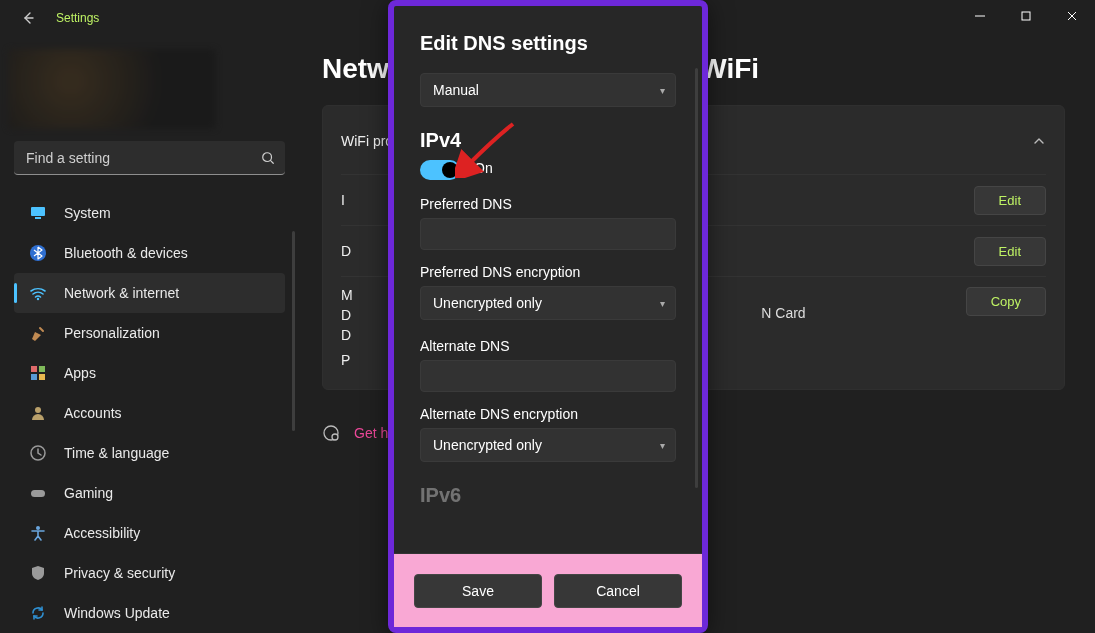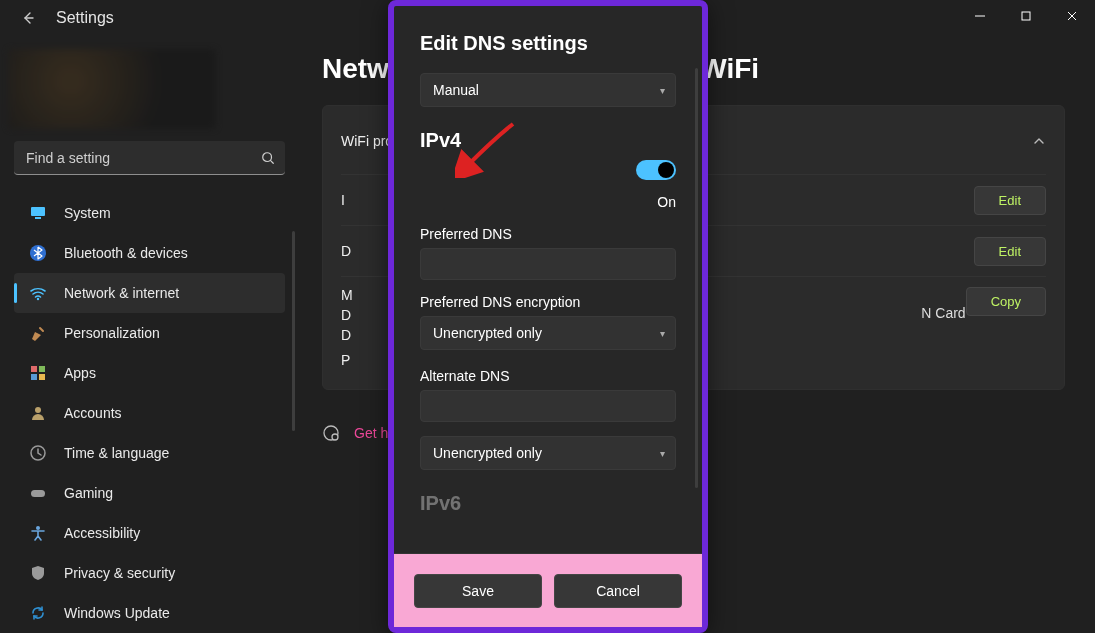--- a/index.html
+++ b/index.html
@@ -1,20 +1,20 @@
 <!DOCTYPE html>
 <html><head>
   <meta charset="utf-8">
   <style>
     * { margin: 0; padding: 0; box-sizing: border-box; font-family: 'Segoe UI', sans-serif; }
     body { width: 1095px; height: 633px; overflow: hidden; background: #202020; color: #fff; }
     .app { width: 100%; height: 100%; display: flex; flex-direction: column; position: relative; }
     .titlebar { height: 38px; display: flex; align-items: center; padding-left: 18px; }
     .titlebar .back { width: 20px; height: 20px; display: flex; align-items: center; justify-content: center; color: #ccc; margin-right: 18px; cursor: pointer; }
-    .titlebar .title { font-size: 16px; color: #e5e5e5; }
+    .titlebar .title { font-size: 12px; color: #bef264; }
     .window-controls { position: absolute; top: 0; right: 0; display: flex; }
     .win-btn { width: 46px; height: 32px; display: flex; align-items: center; justify-content: center; color: #fff; cursor: pointer; }
     .content { flex: 1; display: flex; }
     .sidebar { width: 300px; padding: 10px 8px 0 8px; display: flex; flex-direction: column; border-right: 1px solid rgba(255,255,255,0.0); position: relative; }
     .profile { height: 80px; width: 208px; margin: 4px 0 12px 0; background: radial-gradient(circle at 30% 40%, #3a2e1e 5%, #191919 60%); border-radius: 4px; filter: blur(3px); opacity: .8; }
     .search-wrap { position: relative; margin: 0 6px 18px 6px; }
     .search { width: 100%; height: 34px; background: #2d2d2d; border: none; border-bottom: 1px solid #8e8e8e; border-radius: 4px; color: #fff; padding: 0 36px 0 12px; font-size: 14px; outline: none; }
     .search::placeholder { color: #cfcfcf; }
     .search-icon { position: absolute; right: 10px; top: 50%; transform: translateY(-50%); color: #cfcfcf; pointer-events: none; }
     .nav { flex: 1; overflow-y: auto; }
@@ -37,21 +37,21 @@
     .help { display: flex; align-items: center; gap: 14px; margin-top: 34px; font-size: 14px; }
     .help-link { color: #ec4899; cursor: pointer; }
     .help-icon { color: #bbb; }
     
     .dialog { position: absolute; top: 0; left: 388px; width: 320px; height: 100%; background: #272727; border: 6px solid #6d28d9; border-radius: 8px; box-shadow: 0 4px 24px rgba(0,0,0,.5); display: flex; flex-direction: column; z-index: 20; }
     .dialog-body { flex: 1; overflow: hidden; padding: 26px 26px 0 26px; position: relative; }
     .dialog-title { font-size: 20px; font-weight: 600; margin-bottom: 18px; }
     .sel { width: 100%; height: 34px; background: #323232; border: 1px solid #3a3a3a; border-radius: 4px; color: #fff; padding: 0 36px 0 12px; font-size: 14px; position: relative; display:flex; align-items:center; cursor:pointer; }
     .sel .chev { position: absolute; right: 10px; top: 50%; transform: translateY(-50%); color: #aaa; font-size: 10px; }
     .section-head { font-size: 20px; font-weight: 600; margin: 22px 0 8px 0; }
-    .toggle-row { display: flex; align-items: flex-end; gap: 14px; margin-bottom: 16px; flex-direction: column; }
+    .toggle-row { display: flex; align-items: flex-start; gap: 14px; margin-bottom: 16px; }
     .toggle { width: 40px; height: 20px; border-radius: 10px; background: #4cc2ff; position: relative; cursor: pointer; }
     .toggle-knob { position: absolute; right: 2px; top: 2px; width: 16px; height: 16px; border-radius: 50%; background: #000; }
     .toggle-label { font-size: 14px; }
     .fld-label { font-size: 14px; margin-bottom: 6px; }
     .txt { width: 100%; height: 32px; background: #323232; border: 1px solid #3a3a3a; border-radius: 4px; color: #fff; padding: 0 10px; font-size: 14px; outline: none; margin-bottom: 14px; }
     .dialog-scroll { position: absolute; top: 62px; right: 4px; width: 3px; height: 420px; background: #3e3e3e; border-radius: 2px; }
     .dialog-footer { height: 74px; border-top: 1px solid #333; background: #f9a8d4; display: flex; align-items: center; justify-content: center; gap: 12px; padding: 0 20px; }
     .dlg-btn { flex: 1; height: 34px; background: #373737; border: 1px solid #454545; color: #fff; border-radius: 4px; font-size: 14px; cursor: pointer; }
     .fade-bottom { position: absolute; bottom: 74px; left: 0; right: 0; height: 30px; background: linear-gradient(180deg, rgba(39,39,39,0), #272727); pointer-events:none; }
     .cut { white-space: nowrap; overflow: hidden; }
@@ -234,21 +234,21 @@
           <span class="card-label cut" style="max-width:12px">D</span>
           <button class="btn-grey">Edit</button>
         </div>
         <div class="card-sep"></div>
         <div class="card-row" style="align-items:flex-start; padding-top:8px;">
           <div>
             <div class="prop-line cut" style="max-width:14px">M</div>
             <div class="prop-line cut" style="max-width:14px; margin-top:4px;">D</div>
             <div class="prop-line cut" style="max-width:14px; margin-top:4px;">D</div>
           </div>
-          <div style="display:flex; align-items:flex-start; ">
+          <div style="display:flex; align-items:flex-start; gap:160px;">
             <span class="card-label" style="margin-top:18px; color:#ddd;">N Card</span>
             <button class="btn-grey">Copy</button>
           </div>
         </div>
         <div class="card-row" style="min-height:34px">
           <span class="card-label cut" style="max-width:12px">P</span>
         </div>
       </div>
 
       <div class="help">
@@ -284,20 +284,21 @@
 
       <div class="fld-label">Preferred DNS encryption</div>
       <div class="sel" style="margin-bottom:18px">
         <span>Unencrypted only</span>
         <span class="chev">▾</span>
       </div>
 
       <div class="fld-label">Alternate DNS</div>
       <input class="txt" value="" style="">
 
+      <div class="fld-label">Alternate DNS encryption</div>
       <div class="sel" style="margin-bottom:18px">
         <span>Unencrypted only</span>
         <span class="chev">▾</span>
       </div>
 
       <div class="section-head" style="opacity:.35">IPv6</div>
 
       <div class="dialog-scroll"></div>
     </div>
     <div class="fade-bottom"></div>

